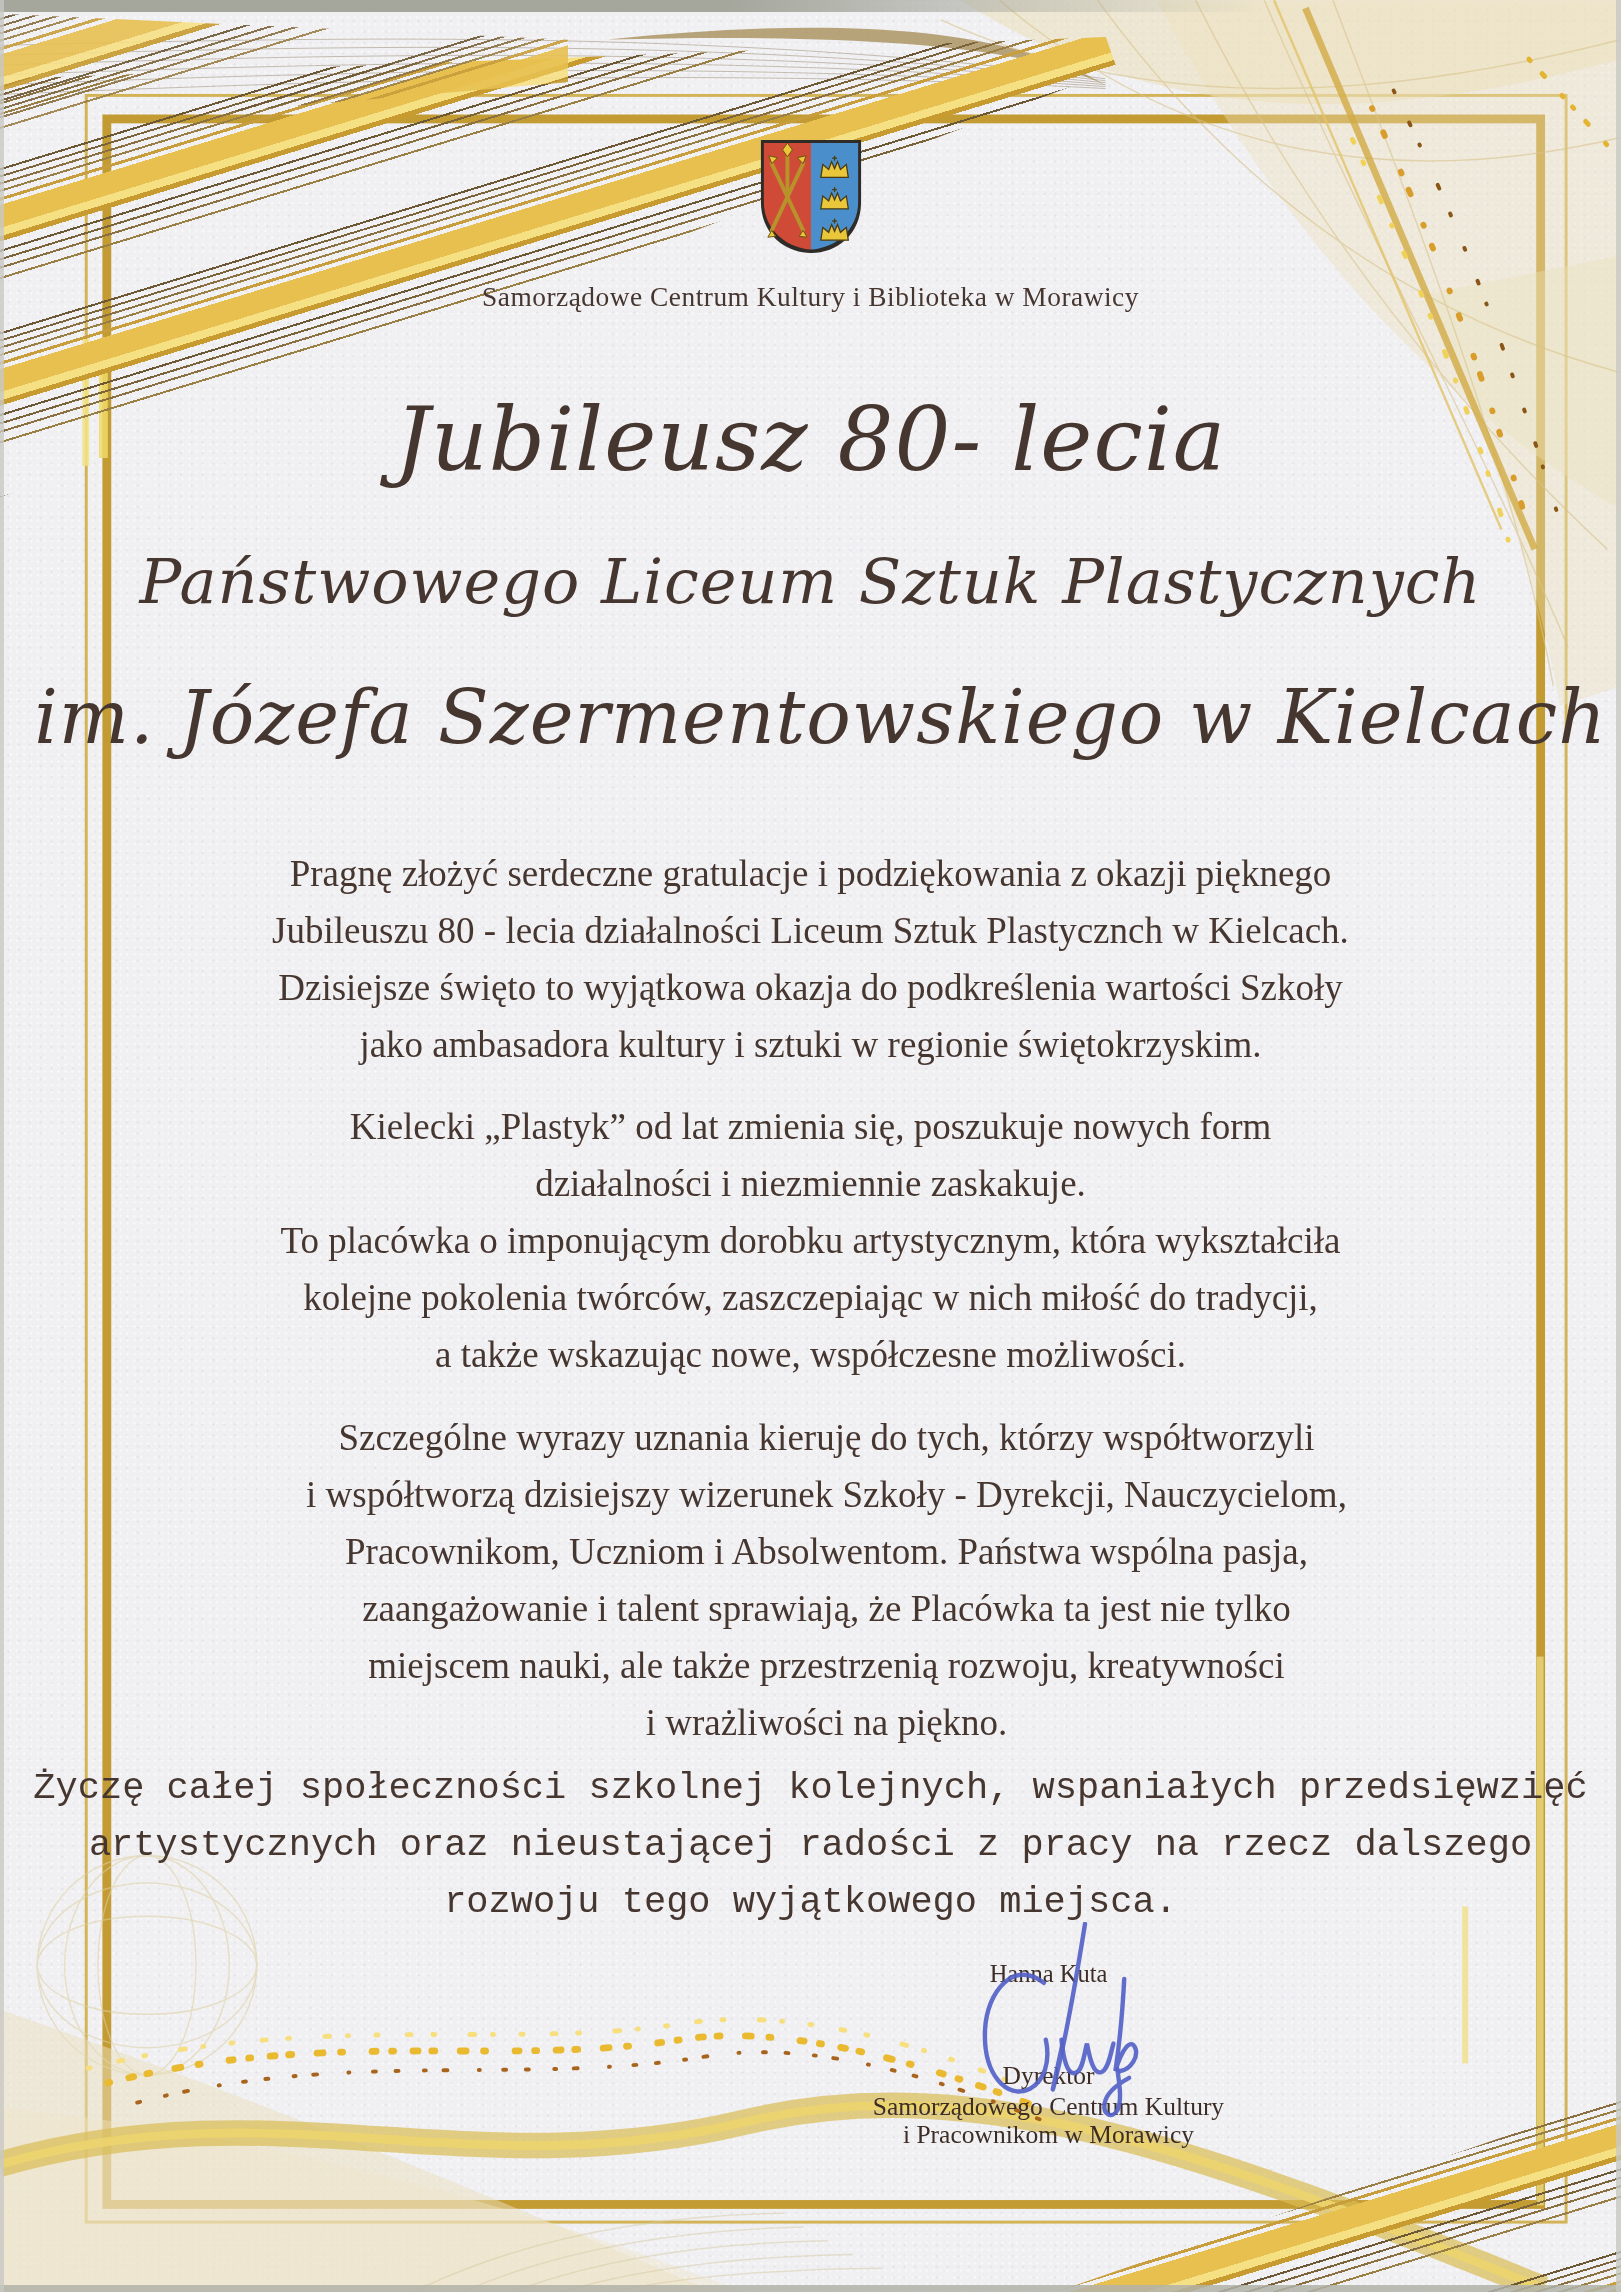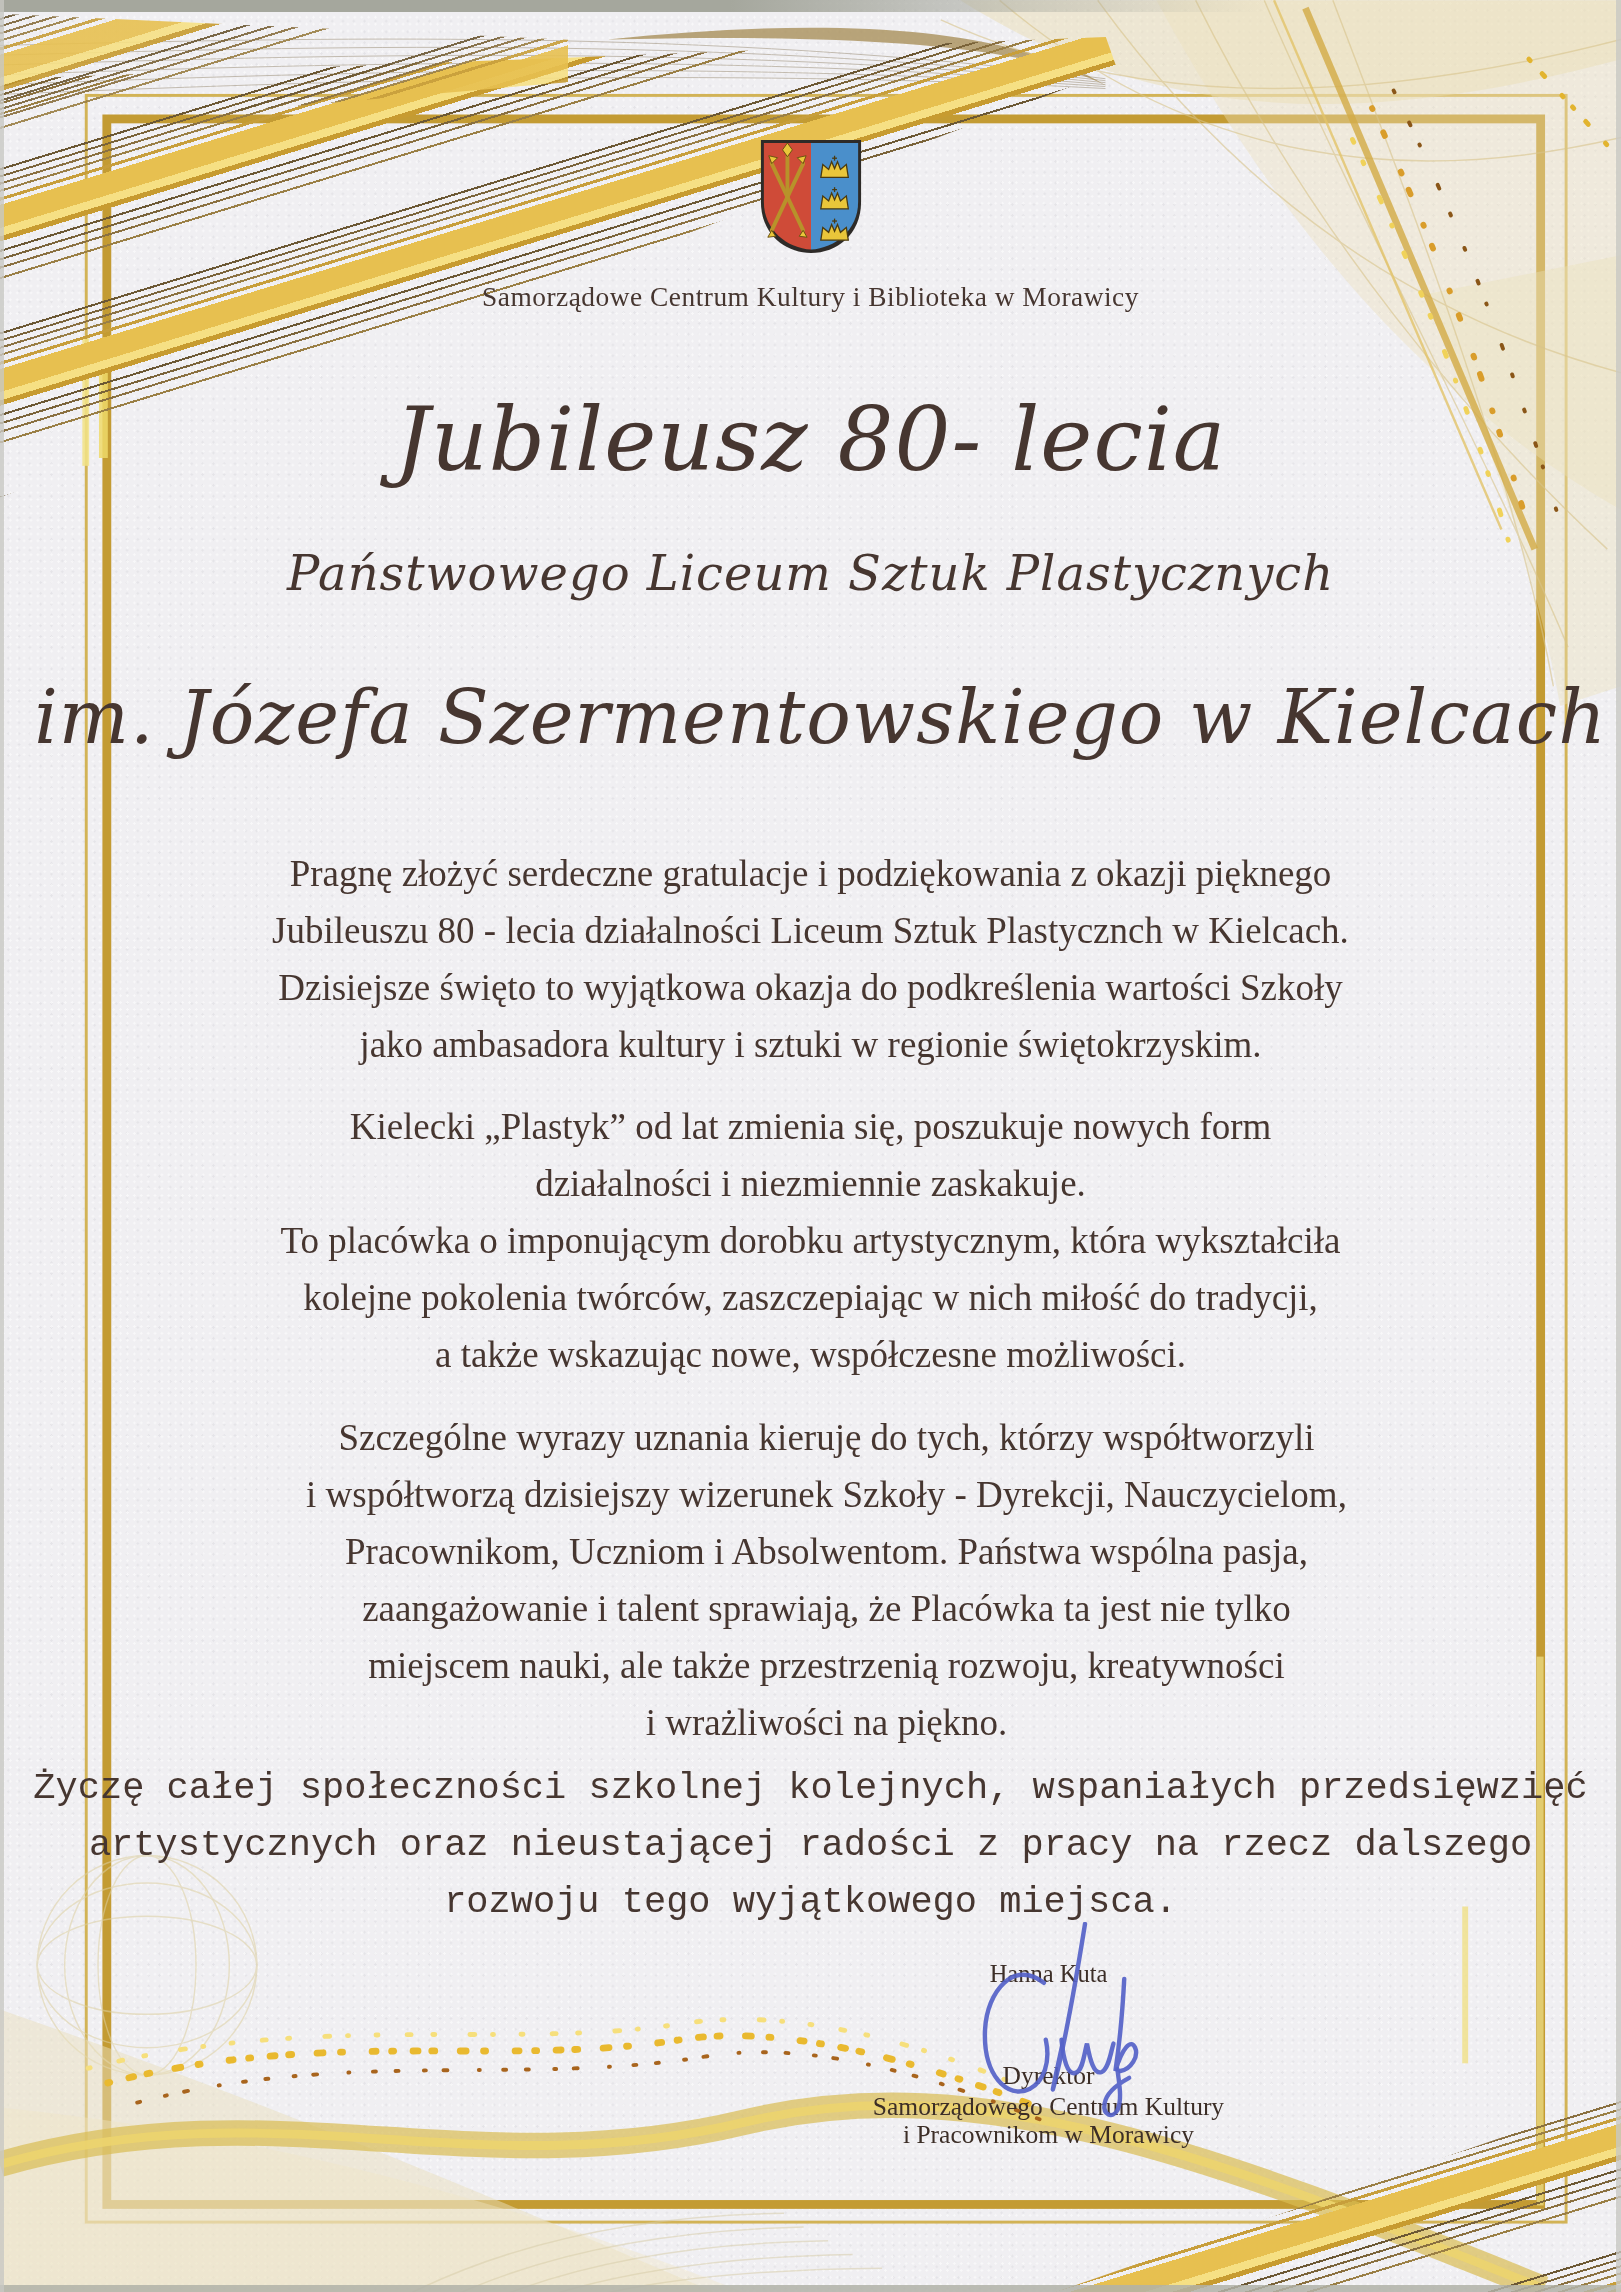--- a/index.html
+++ b/index.html
@@ -51,21 +51,21 @@
 
   .content{position:absolute;inset:0;z-index:2;}
   .content > div{position:absolute;left:0;width:1621px;text-align:center;color:var(--ink);}
 
   .crest{top:137px;}
   .org-name{top:282px;font-size:27.4px;letter-spacing:0.5px;color:#3c2e27;}
 
   .title{font-family:"DejaVu Serif",serif;font-style:italic;color:var(--title-ink);
     letter-spacing:1px;white-space:nowrap;}
   .t1{top:388px;font-size:88px;}
-  .t2{top:545px;font-size:48px;}
+  .t2{top:545px;font-size:62px;}
   .t3{top:674px;font-size:74px;padding-left:20px;}
 
   .para .line{white-space:nowrap;line-height:57px;font-size:37px;color:var(--ink);}
   .p1{top:845px;} .p2{top:1098px;} .p3{top:1409px;margin-left:16px;} .p4{top:1760px;font-family:Liberation Mono, monospace;}
 
   .sig-block{left:774px !important;top:1916px;width:549px !important;height:235px;}
   .sig-block > *{position:absolute;left:0;width:549px;text-align:center;}
   .sig-name{top:44px;font-size:24.5px;color:#3c2e27;}
   .sig-role{top:145px;font-size:25.5px;color:#3c2e27;}
   .sig-org1{top:176px;font-size:25.5px;color:#3c2e27;}

